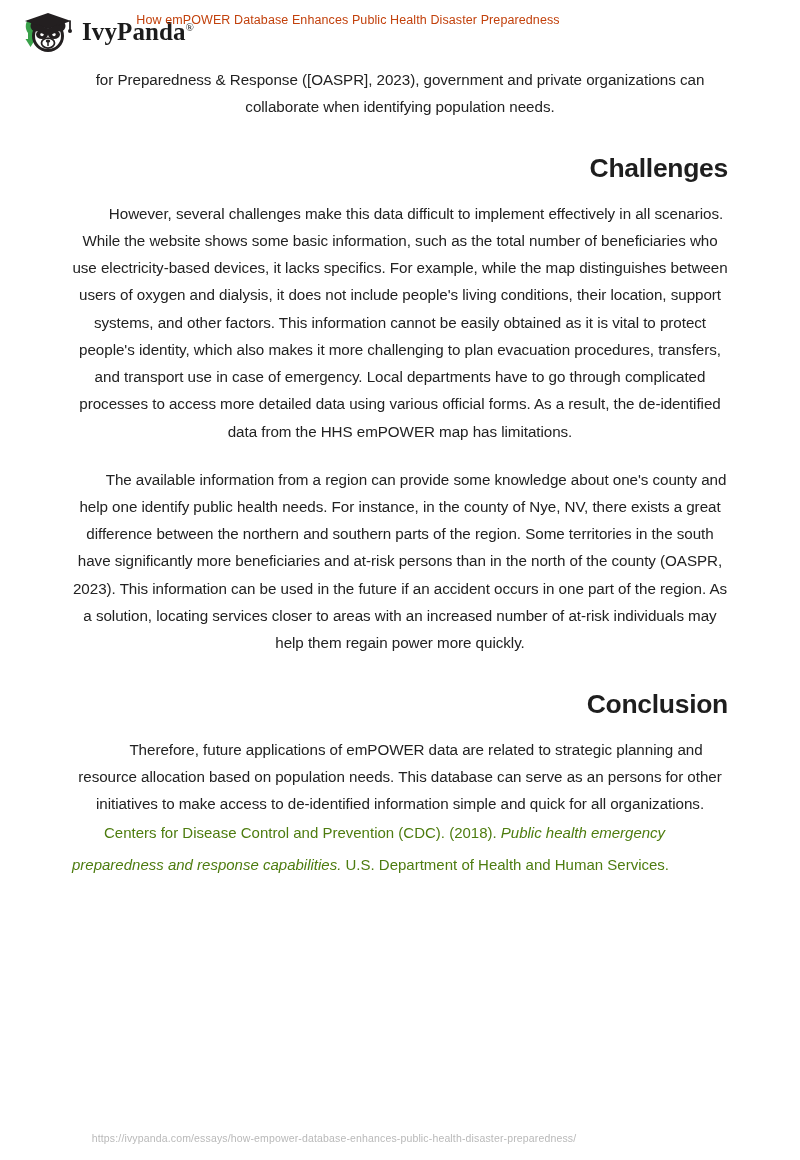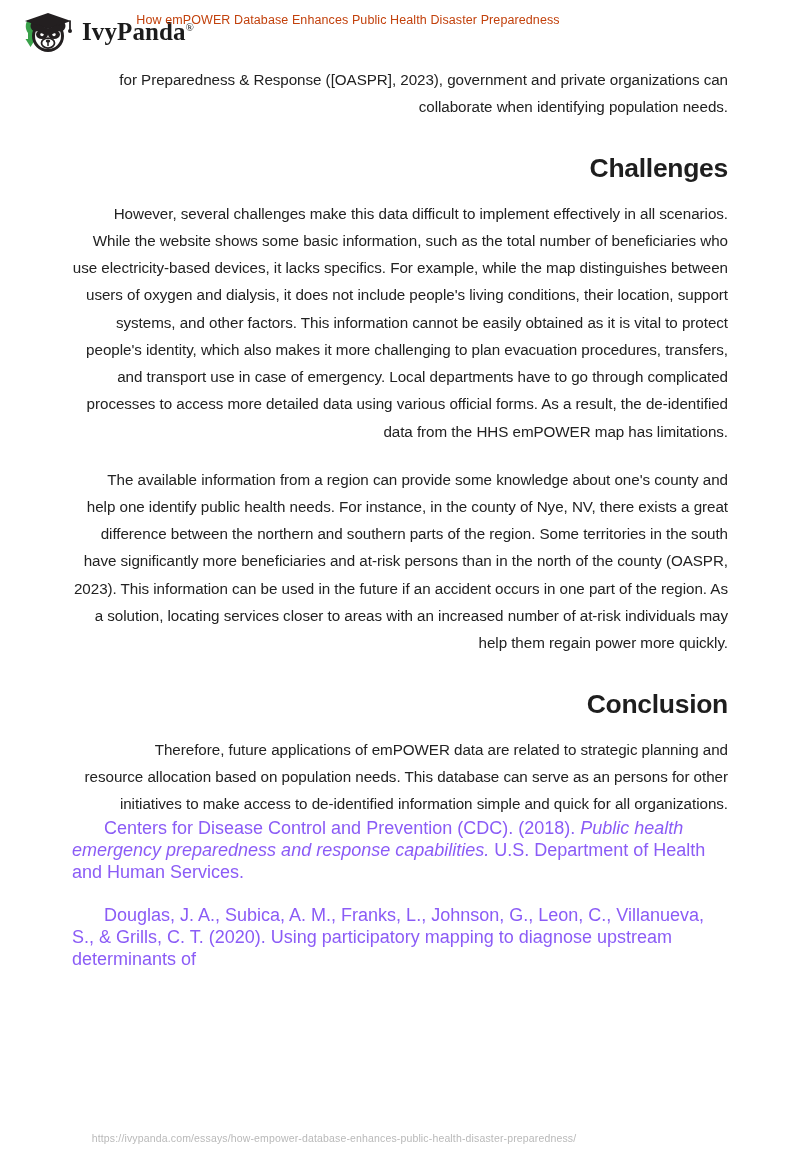--- a/index.html
+++ b/index.html
@@ -78,21 +78,21 @@
     position: absolute;
     left: 72px;
     top: 66px;
     width: 656px;
   }
   .para {
     font-size: 15.2px;
     line-height: 27.2px;
     color: #222222;
     margin: 0 0 0 0;
-    text-align: right;
+    text-align: center;
     letter-spacing: -0.05px;
   }
   .para.indent {
     text-indent: 32px;
   }
   .para + .para {
     margin-top: 21px;
   }
   h2.heading {
     font-size: 26.5px;
@@ -100,23 +100,23 @@
     font-weight: bold;
     color: #1e1e1e;
     margin: 30px 0 16px 0;
     letter-spacing: -0.3px;
     text-align: right;
   }
   .para + h2.heading { margin-top: 33px; }
   h2.heading + .para { margin-top: 0; }
 
   .ref-entry {
-    font-size: 18px;
-    line-height: 22px;
-    color: #8b5cf6;
+    font-size: 15px;
+    line-height: 32px;
+    color: #4d7c0f;
     text-indent: 32px;
     margin: 0;
   }
   .ref-entry + .ref-entry { margin-top: 21px; }
   .ital { font-style: italic; }
 
   
   .page-footer {
     position: absolute;
     left: 0;
@@ -179,21 +179,20 @@
     <h2 class="heading">Challenges</h2>
     <p class="para indent">However, several challenges make this data difficult to implement effectively in all scenarios. While the website shows some basic information, such as the total number of beneficiaries who use electricity-based devices, it lacks specifics. For example, while the map distinguishes between users of oxygen and dialysis, it does not include people's living conditions, their location, support systems, and other factors. This information cannot be easily obtained as it is vital to protect people's identity, which also makes it more challenging to plan evacuation procedures, transfers, and transport use in case of emergency. Local departments have to go through complicated processes to access more detailed data using various official forms. As a result, the de-identified data from the HHS emPOWER map has limitations.</p>
     <p class="para indent">The available information from a region can provide some knowledge about one's county and help one identify public health needs. For instance, in the county of Nye, NV, there exists a great difference between the northern and southern parts of the region. Some territories in the south have significantly more beneficiaries and at-risk persons than in the north of the county (OASPR, 2023). This information can be used in the future if an accident occurs in one part of the region. As a solution, locating services closer to areas with an increased number of at-risk individuals may help them regain power more quickly.</p>
 
     <h2 class="heading">Conclusion</h2>
     <p class="para indent">Therefore, future applications of emPOWER data are related to strategic planning and resource allocation based on population needs. This database can serve as an persons for other initiatives to make access to de-identified information simple and quick for all organizations.</p>
 
 
     <p class="ref-entry"><span>Centers for Disease Control and Prevention (CDC). (2018). </span><span class="ital">Public health emergency preparedness and response capabilities.</span><span> U.S. Department of Health and Human Services.</span></p>
 
-    <p class="ref-entry"><span>Douglas, J. A., Subica, A. M., Franks, L., Johnson, G., Leon, C., Villanueva, S., &amp; Grills, C. T. (2020). Using participatory mapping to diagnose upstream determinants of</span><span class="ital"></span><span></span></p>
 
   </div>
 
   <div class="page-footer">
     <span class="footer-url">https://ivypanda.com/essays/how-empower-database-enhances-public-health-disaster-preparedness/</span>
   </div>
 
 </div>
 
 </body></html>

